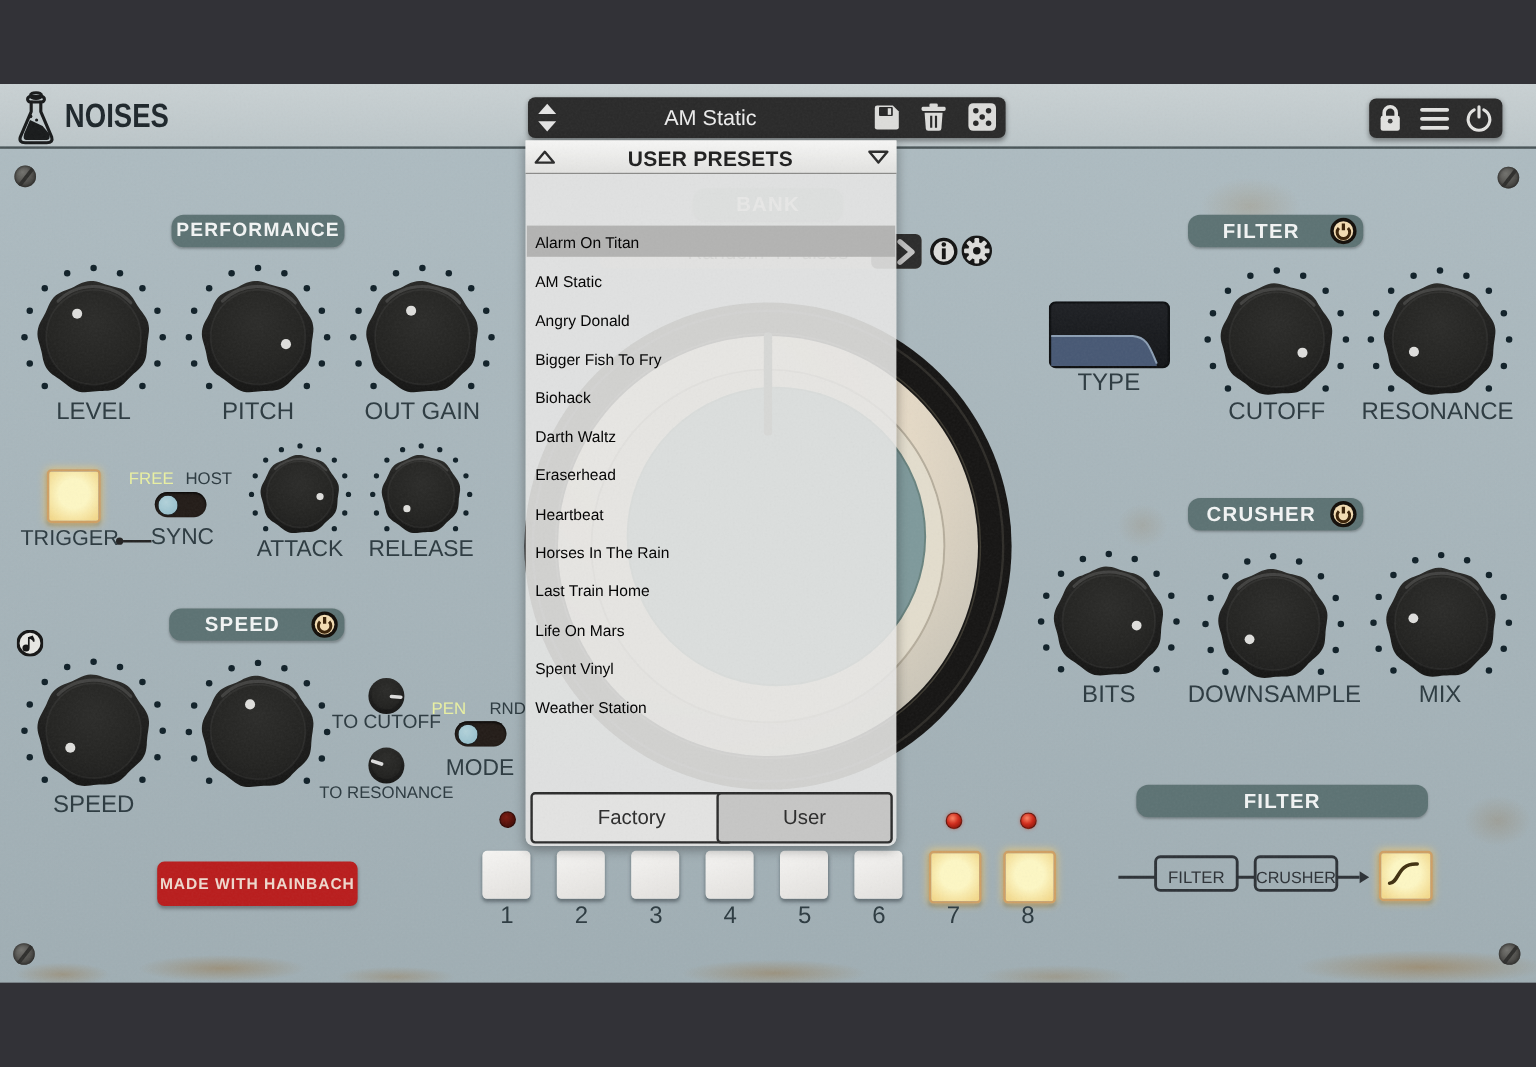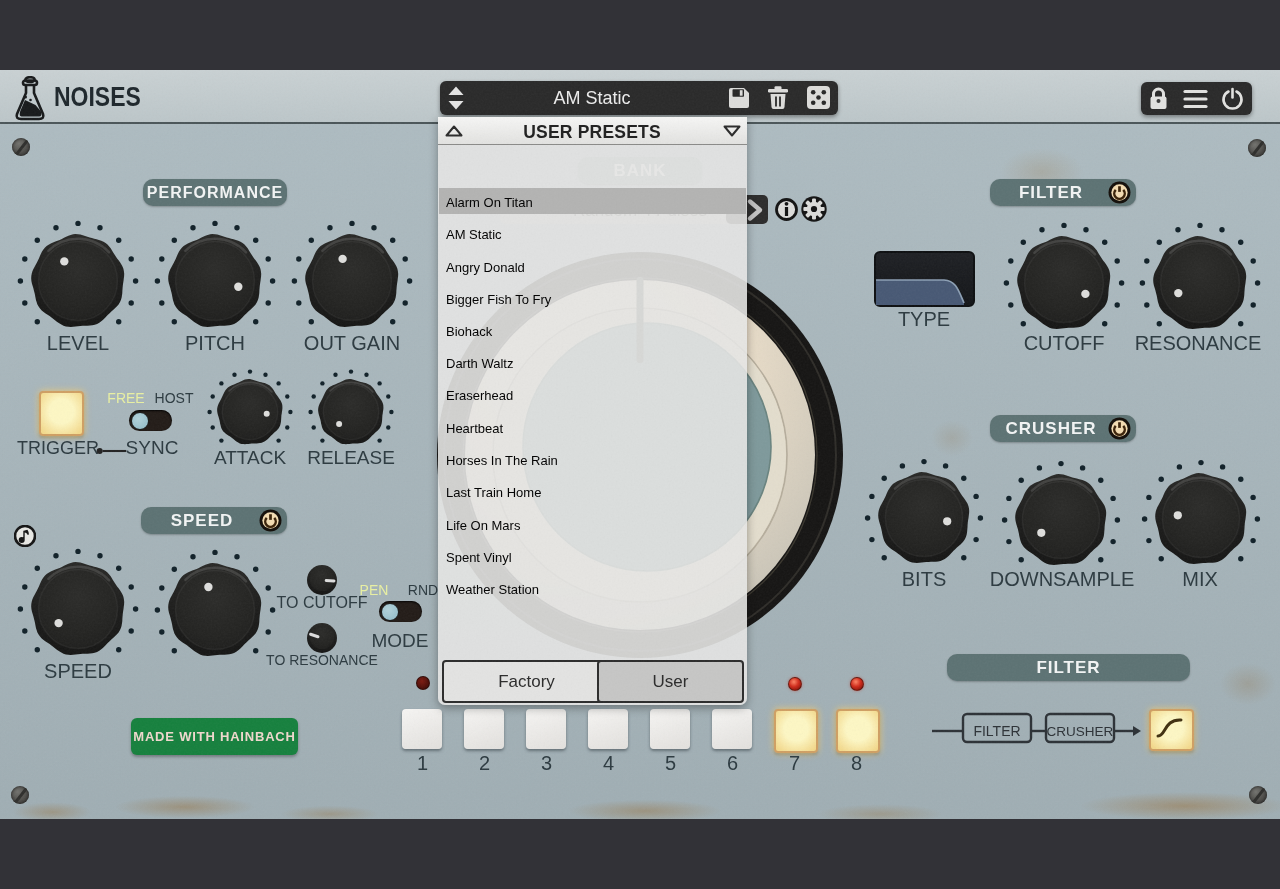--- a/index.html
+++ b/index.html
@@ -242,21 +242,21 @@
 <svg class="kn" style="left:304px;top:550px" width="36" height="36" viewBox="-18 -18 36 36">
         <circle cx="0" cy="0" r="15.0" fill="url(#kgrad)"></circle>
         <circle cx="0" cy="-1.2" r="12.3" fill="url(#kface)"></circle>
         <line x1="-4.0" y1="-1.3" x2="-11.4" y2="-3.7" stroke="#ddd" stroke-width="3" stroke-linecap="round"></line>
       </svg>
 <div class="plab" style="left:202px;top:582px;width:240px;font-size:14px">TO RESONANCE</div>
 <div class="plab" style="left:314px;top:512px;width:120px;font-size:14px;color:#e9f0a2">PEN</div>
 <div class="plab" style="left:363px;top:512px;width:120px;font-size:14px;color:#2c3a40">RND</div>
 <div class="tgl" style="left:379px;top:531px"></div>
 <div class="plab" style="left:280px;top:560px;width:240px;font-size:19px">MODE</div>
-<div style="position:absolute;left:131px;top:648px;width:167px;height:37px;background:#15803d;border-radius:6px;box-shadow:0 2px 3px rgba(0,0,0,0.3);display:flex;align-items:center;justify-content:center;color:#efd8cd;font-weight:bold;font-size:13px;letter-spacing:0.8px;white-space:nowrap">MADE WITH HAINBACH</div>
+<div style="position:absolute;left:131px;top:648px;width:167px;height:37px;background:#b91c1c;border-radius:6px;box-shadow:0 2px 3px rgba(0,0,0,0.3);display:flex;align-items:center;justify-content:center;color:#efd8cd;font-weight:bold;font-size:13px;letter-spacing:0.8px;white-space:nowrap">MADE WITH HAINBACH</div>
 <div class="pad" style="left:402px;top:639px"></div>
 <div class="plab" style="left:302.5px;top:682px;width:240px;font-size:20px">1</div>
 <div class="pad" style="left:464px;top:639px"></div>
 <div class="plab" style="left:364.5px;top:682px;width:240px;font-size:20px">2</div>
 <div class="pad" style="left:526px;top:639px"></div>
 <div class="plab" style="left:426.5px;top:682px;width:240px;font-size:20px">3</div>
 <div class="pad" style="left:588px;top:639px"></div>
 <div class="plab" style="left:488.5px;top:682px;width:240px;font-size:20px">4</div>
 <div class="pad" style="left:650px;top:639px"></div>
 <div class="plab" style="left:550.5px;top:682px;width:240px;font-size:20px">5</div>

